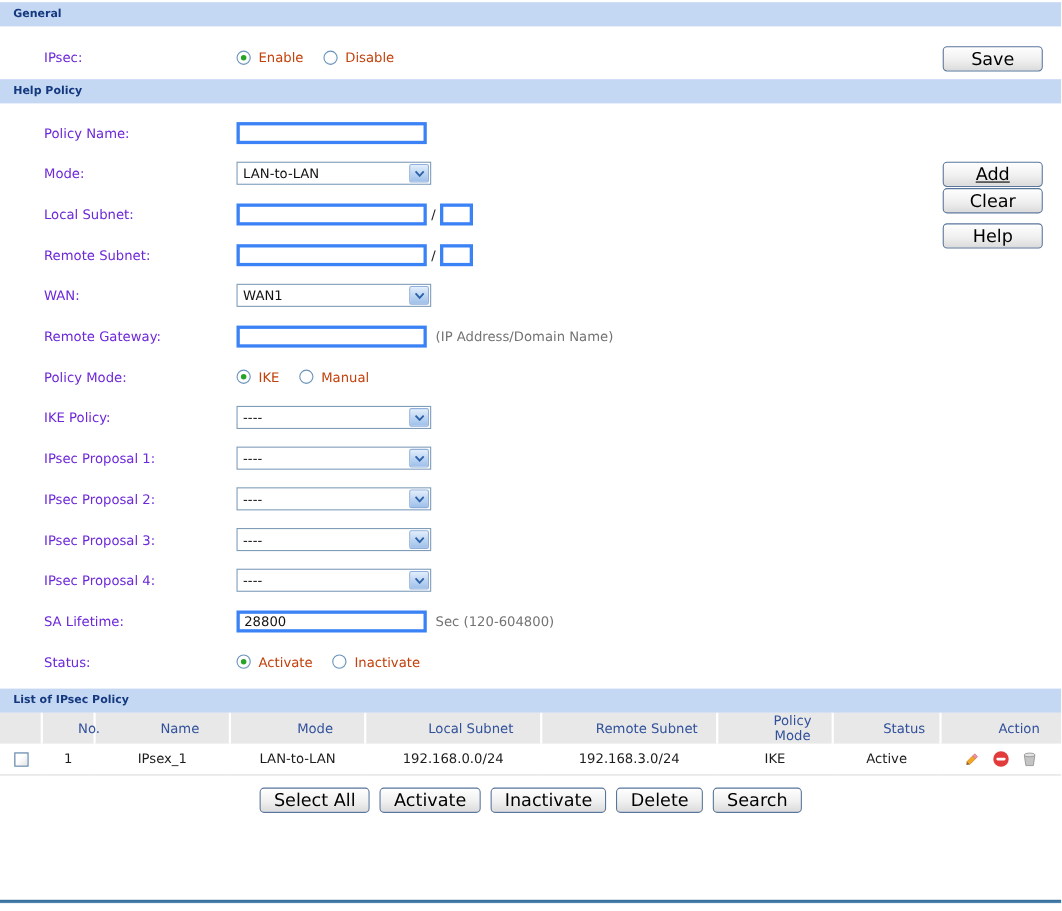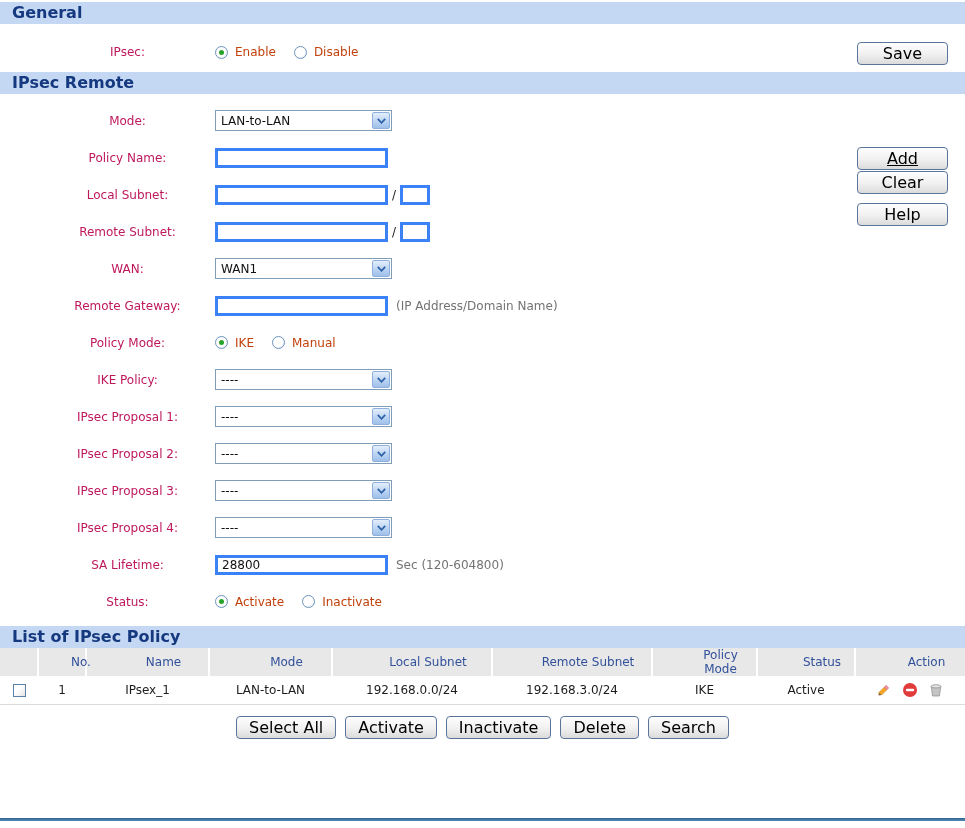--- a/index.html
+++ b/index.html
@@ -1,26 +1,26 @@
 <!DOCTYPE html>
 <html><head>
 <meta charset="utf-8">
 <style>
   * { margin:0; padding:0; box-sizing:border-box; }
   html,body { background:#fff; }
   body { font-family:"DejaVu Sans","Liberation Sans",sans-serif; font-size:12px; color:#222; }
   .page { position:relative; width:965px; height:828px; background:#fff; overflow:hidden; padding-top:2px; }
 
   .section-bar { height:22px; line-height:22px; background:#C5D8F3; color:#15397F;
-                 font-weight:bold; padding-left:12px; font-size:16px; }
+                 font-weight:bold; padding-left:12px; font-size:10px; }
 
   
   .frow { display:flex; align-items:center; height:37px; padding-left:40px; }
   .g-row { display:flex; align-items:center; height:40px; padding-left:40px; margin-top:8px; }
-  .flabel { width:175px; color:#be185d;text-align:center; }
+  .flabel { width:175px; color:#6d28d9; }
   .fctl { display:flex; align-items:center; }
 
   .tbox { width:173px; height:20px; border:3px solid #3b82f6; background:#fff;
           font-family:inherit; font-size:12px; padding:1px 4px; color:#111; }
   .tbox.small { width:30px; }
   .slash { margin:0 4px; }
   .note { margin-left:8px; color:#737373; }
 
   
   .sel { width:177px; height:21px; border:1px solid #7F9DB9; background:#fff;
@@ -75,44 +75,44 @@
     <div class="fctl">
       <span class="radio checked"></span>
       <span class="rlabel">Enable</span>
       <span class="radio"></span>
       <span class="rlabel">Disable</span>
     </div>
   </div>
   <button class="btn side" style="top:42px;">Save</button>
 
   <div class="section-bar">
-    <span>IPsec Remote</span>
+    <span>Help Policy</span>
   </div>
 
   <div style="padding-top:8px;">
 
     <div class="frow">
+      <div class="flabel">Policy Name:</div>
+      <div class="fctl">
+          <input class="tbox" style="">
+        </div>
+    </div>
+
+    <div class="frow">
       <div class="flabel">Mode:</div>
       <div class="fctl">
         <div class="sel">
           <span class="sel-txt">LAN-to-LAN</span>
           <span class="sel-btn">
             <svg width="9" height="6" viewBox="0 0 9 6">
                 <path d="M0.8 0.8 L4.5 4.8 L8.2 0.8" fill="none" stroke="#2E62A8" stroke-width="1.7"></path>
               </svg>
           </span>
         </div>
       </div>
-    </div>
-
-    <div class="frow">
-      <div class="flabel">Policy Name:</div>
-      <div class="fctl">
-          <input class="tbox" style="">
-        </div>
     </div>
 
     <div class="frow">
       <div class="flabel">Local Subnet:</div>
       <div class="fctl">
         <input class="tbox" style="">
         <span class="slash">/</span>
         <input class="tbox small" style="">
       </div>
     </div>

